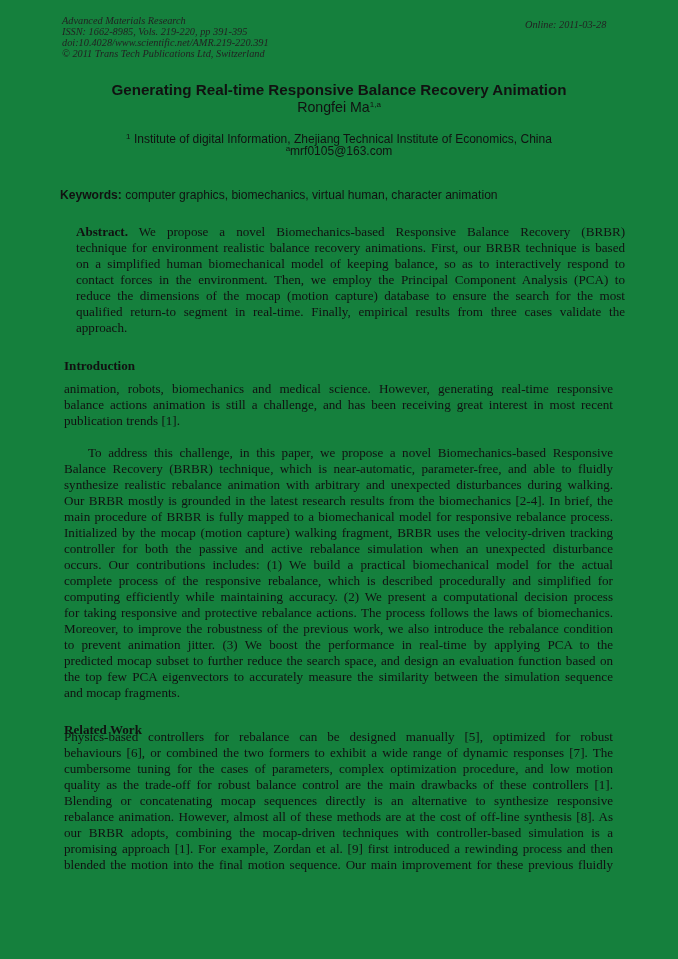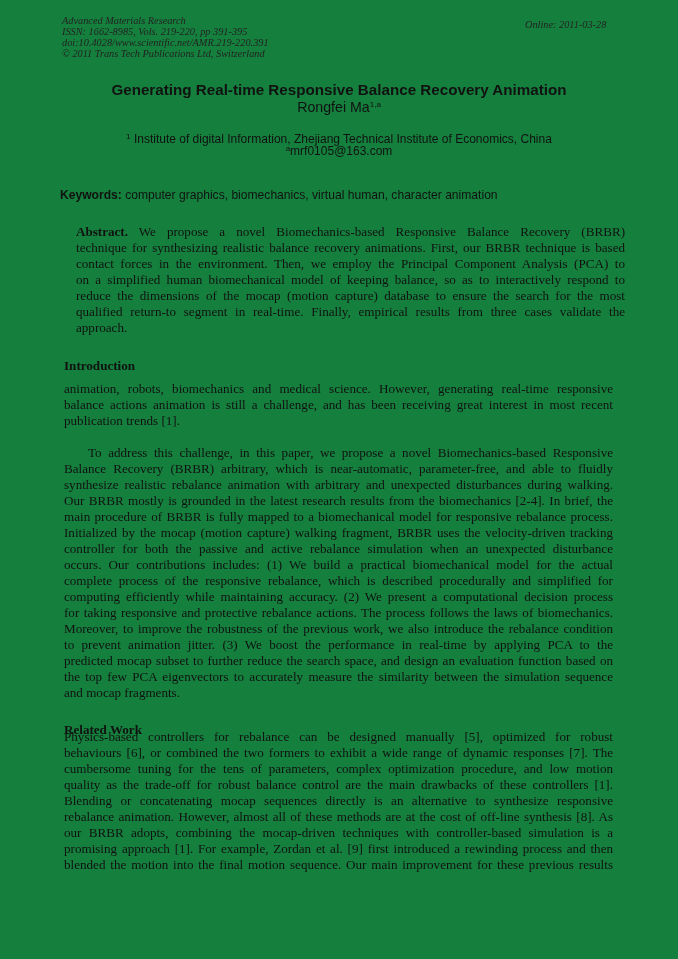--- a/index.html
+++ b/index.html
@@ -49,39 +49,39 @@
   <div class="email">
     <sup>a</sup><span>mrf0105@163.com</span>
   </div>
 
   <div class="kw">
     <b>Keywords:</b><span> computer graphics, biomechanics, virtual human, character animation</span>
   </div>
 
   <div class="para" style="top:224px;margin-left:12px;">
     <span class="line"><span class="abs-label">Abstract.</span><span> We propose a novel Biomechanics-based Responsive Balance Recovery (BRBR)</span></span>
-    <span class="line">technique for synthesizing realistic balance recovery animations. First, our BRBR technique is based</span>
+    <span class="line">technique for environment realistic balance recovery animations. First, our BRBR technique is based</span>
+    <span class="line">on a simplified human biomechanical model of  keeping balance, so as to interactively respond to</span>
     <span class="line">contact forces in the environment. Then, we employ the Principal Component Analysis (PCA) to</span>
-    <span class="line">on a simplified human biomechanical model of  keeping balance, so as to interactively respond to</span>
     <span class="line">reduce the dimensions of the mocap (motion capture) database to ensure the search for the most</span>
     <span class="line">qualified return-to segment in real-time. Finally, empirical results from three cases validate the</span>
     <span class="line last">approach.</span>
   </div>
 
   <div class="head" style="top:358px;">Introduction</div>
 
   <div class="para" style="top:381px;">
     <span class="line">animation, robots, biomechanics and medical science. However, generating real-time responsive</span>
     <span class="line">balance actions animation is still a challenge, and has been receiving great interest in most recent</span>
     <span class="line last">publication trends [1].</span>
   </div>
 
   <div class="para" style="top:445px;">
     <span class="line indent">To address this challenge, in this paper, we propose a novel Biomechanics-based Responsive</span>
-    <span class="line">Balance Recovery (BRBR) arbitrary, which is near-automatic, parameter-free, and able to fluidly</span>
+    <span class="line">Balance Recovery (BRBR) technique, which is near-automatic, parameter-free, and able to fluidly</span>
     <span class="line">synthesize realistic rebalance animation with arbitrary and unexpected disturbances during walking.</span>
     <span class="line">Our BRBR mostly is grounded in the latest research results from the biomechanics [2-4]. In brief, the</span>
     <span class="line">main procedure of BRBR is fully mapped to a biomechanical model for responsive rebalance process.</span>
     <span class="line">Initialized by the mocap (motion capture) walking fragment, BRBR uses the velocity-driven tracking</span>
     <span class="line">controller for both the passive and active rebalance simulation when an unexpected disturbance</span>
     <span class="line">occurs. Our contributions includes: (1) We build a practical biomechanical model for the actual</span>
     <span class="line">complete process of the responsive rebalance, which is described procedurally and simplified for</span>
     <span class="line">computing efficiently while maintaining accuracy. (2) We present a computational decision process</span>
     <span class="line">for taking responsive and protective rebalance actions. The process follows the laws of biomechanics.</span>
     <span class="line">Moreover, to improve the robustness of the previous work, we also introduce the rebalance condition</span>
@@ -89,22 +89,22 @@
     <span class="line">predicted mocap subset to further reduce the search space, and design an evaluation function based on</span>
     <span class="line">the top few PCA eigenvectors to accurately measure the similarity between the simulation sequence</span>
     <span class="line last">and mocap fragments.</span>
   </div>
 
   <div class="head" style="top:722px;">Related Work</div>
 
   <div class="para" style="top:729px;">
     <span class="line">Physics-based controllers for rebalance can be designed manually [5], optimized for robust</span>
     <span class="line">behaviours [6], or combined the two formers to exhibit a wide range of dynamic responses [7]. The</span>
-    <span class="line">cumbersome tuning for the tens of parameters, complex optimization procedure, and low motion</span>
+    <span class="line">cumbersome tuning for the cases of parameters, complex optimization procedure, and low motion</span>
     <span class="line">quality as the trade-off for robust balance control are the main drawbacks of these controllers [1].</span>
     <span class="line">Blending or concatenating mocap sequences directly is an alternative to synthesize responsive</span>
     <span class="line">rebalance animation. However, almost all of these methods are at the cost of off-line synthesis [8]. As</span>
     <span class="line">our BRBR adopts, combining the mocap-driven techniques with controller-based simulation is a</span>
     <span class="line">promising approach [1]. For example, Zordan et al. [9] first introduced a rewinding process and then</span>
-    <span class="line">blended the motion into the final motion sequence. Our main improvement for these previous results</span>
+    <span class="line">blended the motion into the final motion sequence. Our main improvement for these previous fluidly</span>
   </div>
 
 </div>
 
 </body></html>

